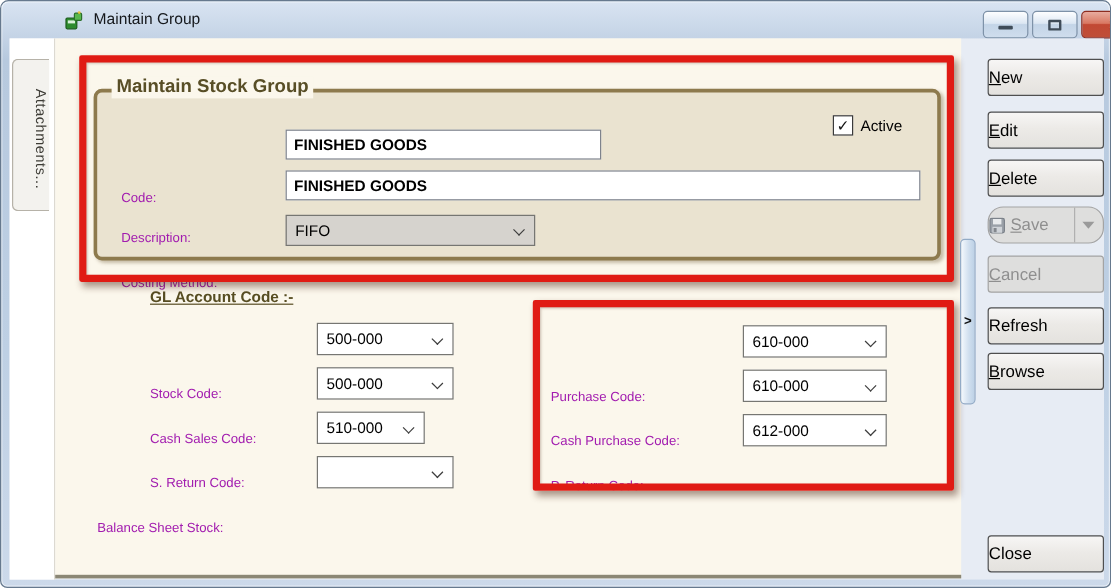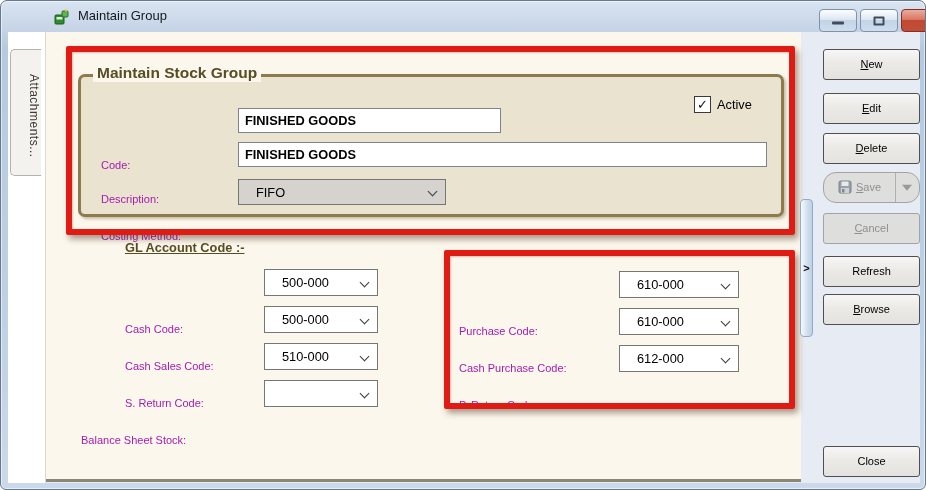--- a/index.html
+++ b/index.html
@@ -65,21 +65,21 @@
   .flabel { position:absolute; font-size:11px; color:#a21caf;margin-top:48px; }
   .tinput {
     position:absolute; height:25px; background:#fff; border:1px solid #7e838c;
     font-family:"Liberation Sans", sans-serif; font-size:12.8px; color:#000;
     padding:0 6px;
     font-weight:bold;
   }
 
   
   .combo { position:absolute; height:27px; background:#fff; border:1px solid #767672;
-           font-size:12.8px; color:#000; line-height:25px; padding-left:17px; cursor:default; }
+           font-size:12.8px; color:#000; line-height:25px; padding-left:7px; cursor:default; }
   .combo.gray { background:#d6d3ce; }
   .chev { position:absolute; right:9px; top:9px; width:7px; height:7px;
           border-right:1.6px solid #3c3c3c; border-bottom:1.6px solid #3c3c3c;
           transform:rotate(45deg); }
   .combo.h25 .chev { top:8px; }
 
   .checkbox { position:absolute; left:648px; top:64px; width:17px; height:17px;
               background:#fff; border:1.5px solid #3a3a3a; text-align:center;
               line-height:15px; font-size:13px; color:#111; cursor:default; }
   .checkbox-label { position:absolute; left:671px; top:65px; font-size:12.8px; color:#000; }
@@ -93,22 +93,22 @@
               border:1px solid #93abc6; border-radius:4px; cursor:pointer;
               text-align:center; }
   .splitter span { position:absolute; top:50%; left:50%; transform:translate(-50%,-52%);
                    font-size:11px; font-weight:bold; color:#111; }
 
   
   .btn {
     position:absolute; left:815px; width:97px; height:31px;
     background:linear-gradient(#f7f6f5,#eceae7 45%,#e4e2de);
     border:1px solid #4f4f4f; border-radius:3px;
-    font-family:"Liberation Sans", sans-serif; font-size:11px; color:#000;
-    text-align:center; line-height:28px; cursor:pointer;
+    font-family:"Liberation Sans", sans-serif; font-size:14px; color:#000;
+    text-align:left; line-height:28px; cursor:pointer;
   }
   .btn .u { text-decoration:underline; }
   .btn.disabled { background:#dededd; border-color:#a3a3a3; color:#8f8f8f; cursor:default; }
   .b-new{top:17px} .b-edit{top:61px} .b-del{top:101px} .b-save{top:140px}
   .b-cancel{top:181px} .b-refresh{top:224px} .b-browse{top:262px} .b-close{top:414px}
 
   .b-save { padding:0;border-radius:13px; }
   .save-main { position:absolute; left:0; top:0; width:72px; height:100%;
                border-right:1px solid #b0b0b0; line-height:28px; }
   .save-main svg { vertical-align:-3px; margin-right:4px; }
@@ -161,34 +161,34 @@
       <input class="tinput" style="left: 192px; top: 110px; width: 529px;" readonly="" value="FINISHED GOODS">
 
       <span class="flabel" style="left:55px; top:150px;">Costing Method:</span>
       <div class="combo gray h25" style="left:192px; top:147px; width:208px; height:26px;">
         <span>FIFO</span>
         <span class="chev"></span>
       </div>
 
       <span class="gl-heading">GL Account Code :-</span>
 
-      <span class="flabel" style="left:79px; top:243px;">Cash Code:</span>
+      <span class="flabel" style="left:79px; top:243px;">Stock Code:</span>
       <div class="combo" style="left:218px; top:237px; width:114px;">
         <span>500-000</span>
         <span class="chev"></span>
       </div>
 
       <span class="flabel" style="left:79px; top:280px;">Cash Sales Code:</span>
       <div class="combo" style="left:218px; top:274px; width:114px;">
         <span>500-000</span>
         <span class="chev"></span>
       </div>
 
       <span class="flabel" style="left:79px; top:317px;">S. Return Code:</span>
-      <div class="combo" style="left:218px; top:311px; width:114px;">
+      <div class="combo" style="left:218px; top:311px; width:90px;">
         <span>510-000</span>
         <span class="chev"></span>
       </div>
 
       <span class="flabel" style="left:35px; top:354px;">Balance Sheet Stock:</span>
       <div class="combo" style="left:218px; top:348px; width:114px;">
         <span></span>
         <span class="chev"></span>
       </div>
 

